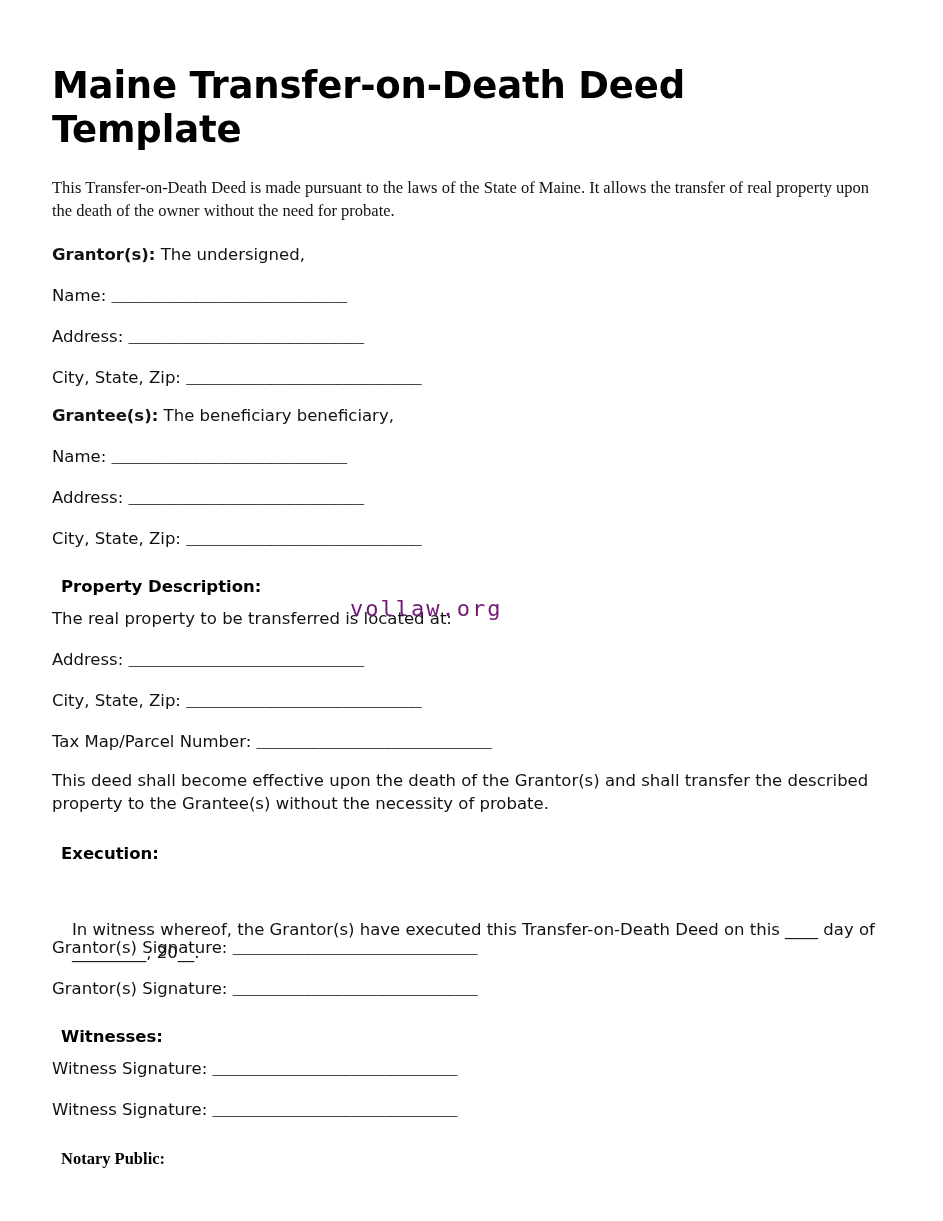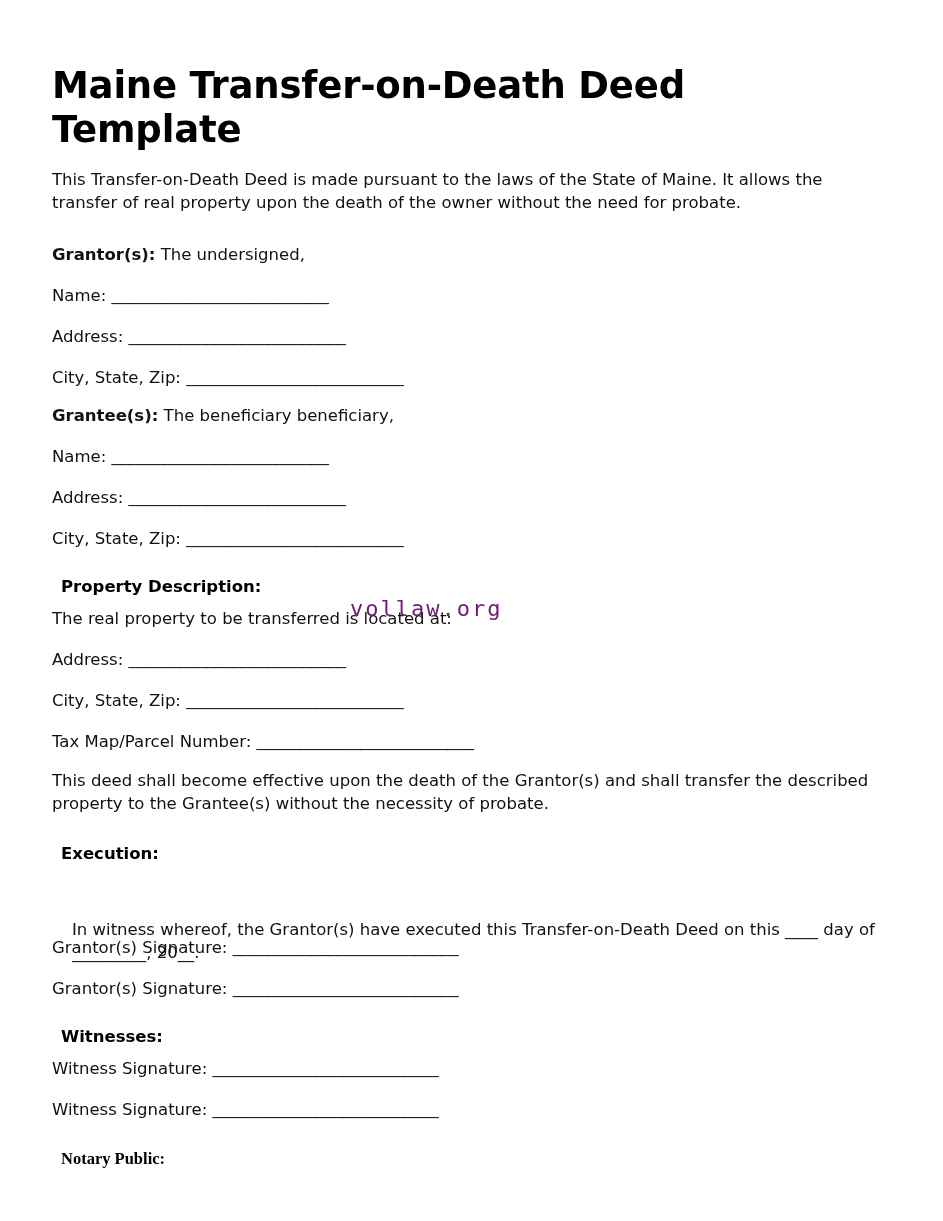--- a/index.html
+++ b/index.html
@@ -63,21 +63,21 @@
 
   .section-head {
     position: absolute;
     font-size: 16.5px;
     line-height: 23px;
     font-weight: bold;
     margin: 9px;
   }
 
   .blank {
-    font-family: Liberation Sans, sans-serif;
+    font-family: Liberation Mono, monospace;
     letter-spacing: -0.5px;
   }
 
   .watermark {
     position: absolute;
     left: 350px;
     top: 592px;
     font-family: "DejaVu Sans Mono", "Liberation Mono", monospace;
     font-size: 22px;
     line-height: 33px;
@@ -89,21 +89,21 @@
   }
 </style>
 </head>
 <body>
 
 <div class="page">
   <div class="content">
 
     <h1 class="doc-title">Maine Transfer-on-Death Deed Template</h1>
 
-    <p class="para wide" style="top:168px;left:0;">This Transfer-on-Death Deed is made pursuant to the laws of the State of Maine. It allows the transfer of real property upon the death of the owner without the need for probate.</p>
+    <p class="para wide" style="top:176px;left:0;font-family:Liberation Serif, serif;">This Transfer-on-Death Deed is made pursuant to the laws of the State of Maine. It allows the transfer of real property upon the death of the owner without the need for probate.</p>
 
     <p class="para" style="top:243px;left:0;"><span class="bold-lead">Grantor(s):</span><span> The undersigned,</span></p>
 
     <p class="para" style="top:284px;left:0;"><span>Name:</span> <span class="blank">_________________________</span></p>
 
     <p class="para" style="top:325px;left:0;"><span>Address:</span> <span class="blank">_________________________</span></p>
 
     <p class="para" style="top:366px;left:0;"><span>City, State, Zip:</span> <span class="blank">_________________________</span></p>
 
     <p class="para" style="top:404px;left:0;"><span class="bold-lead">Grantee(s):</span><span> The beneficiary beneficiary,</span></p>

